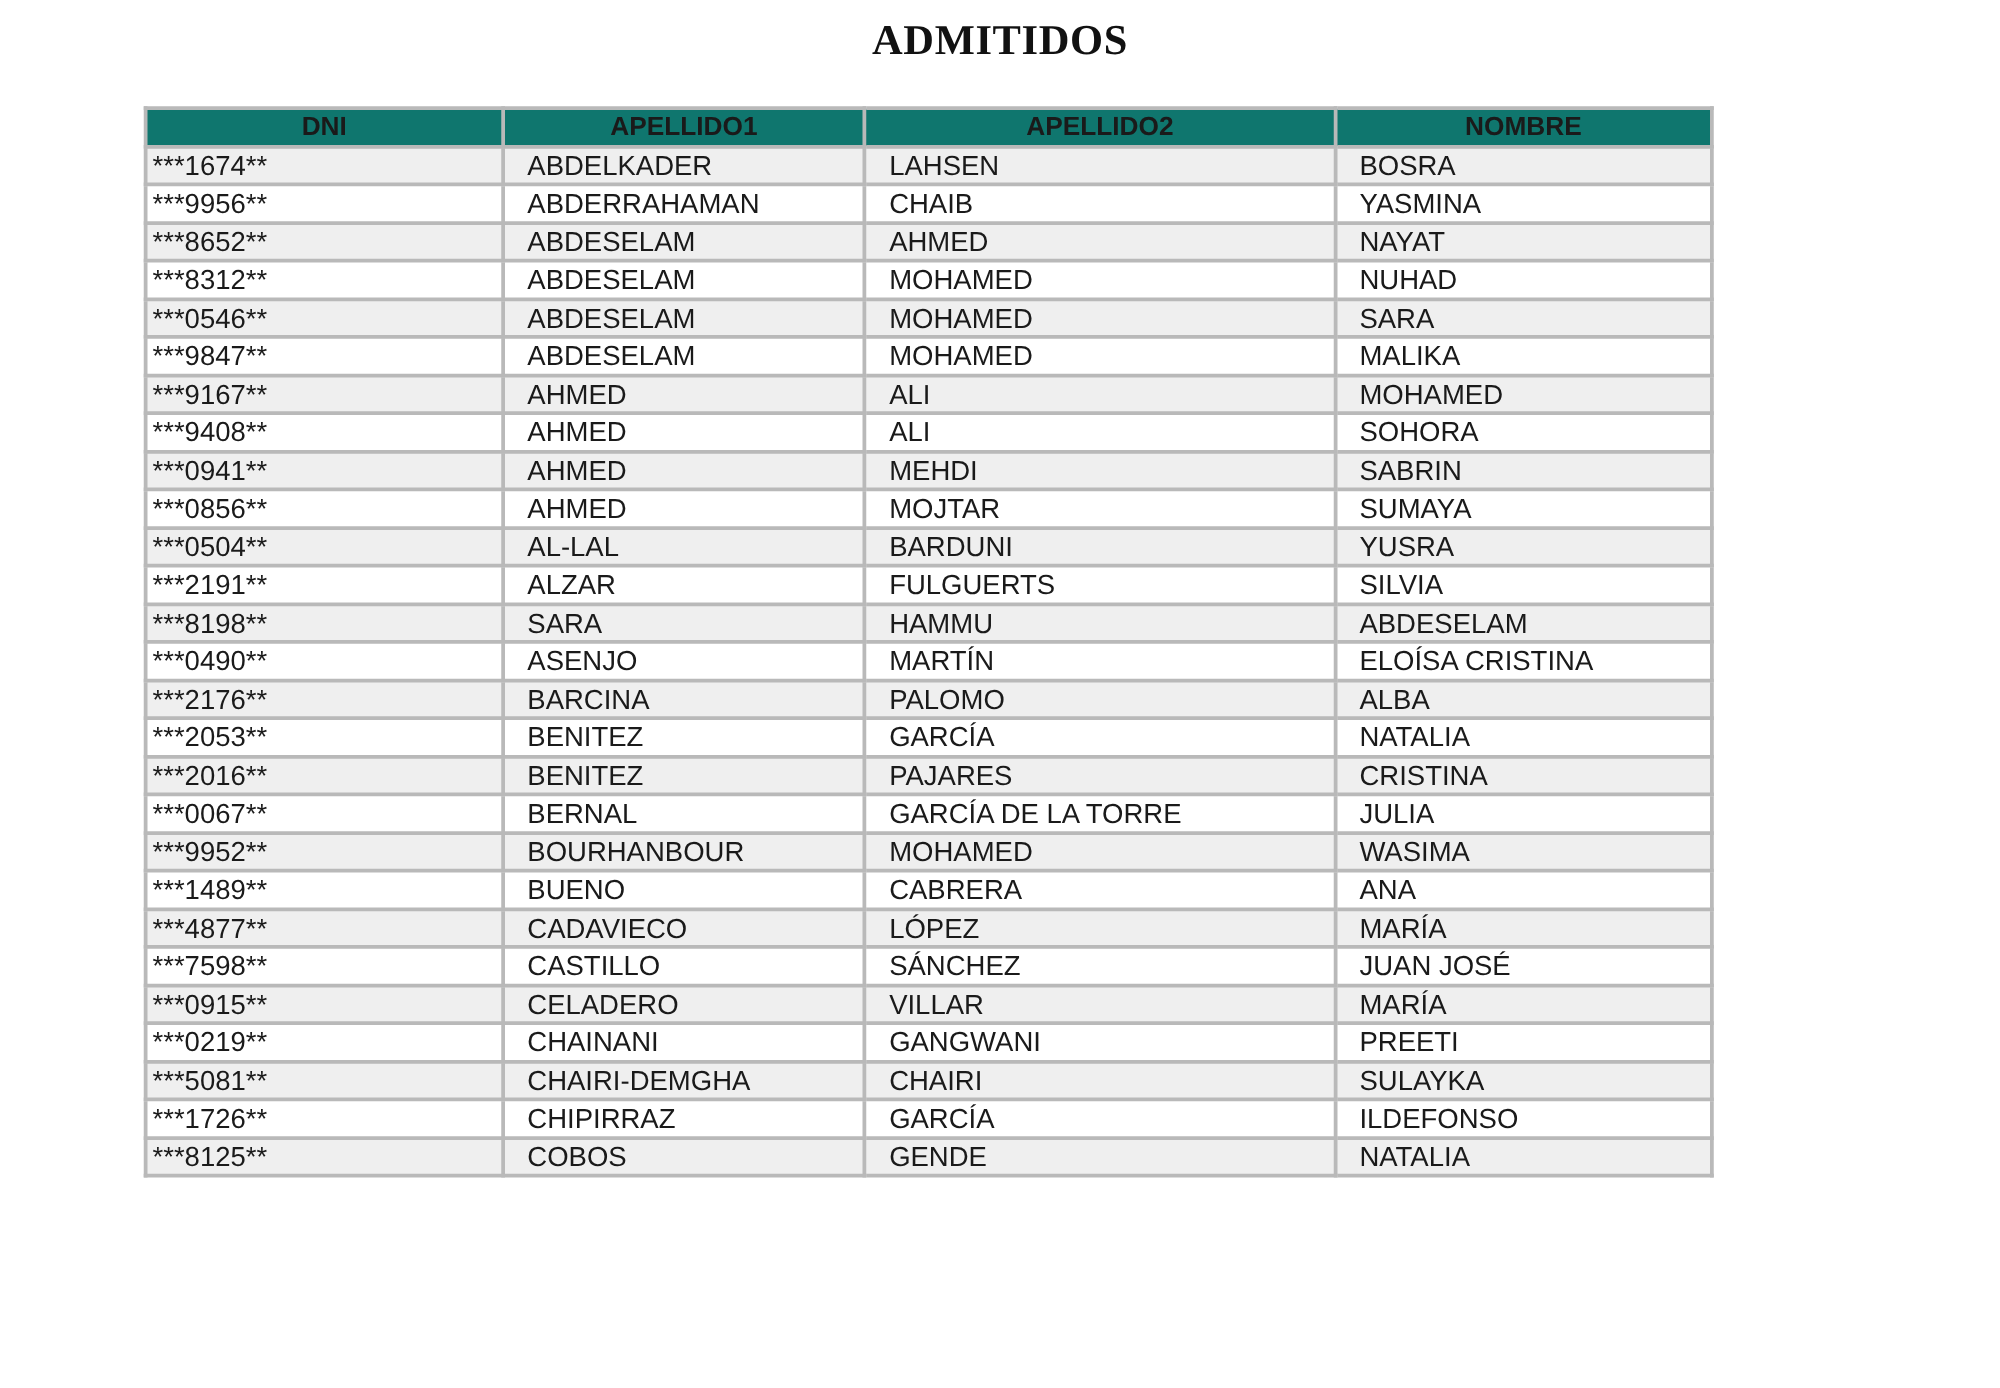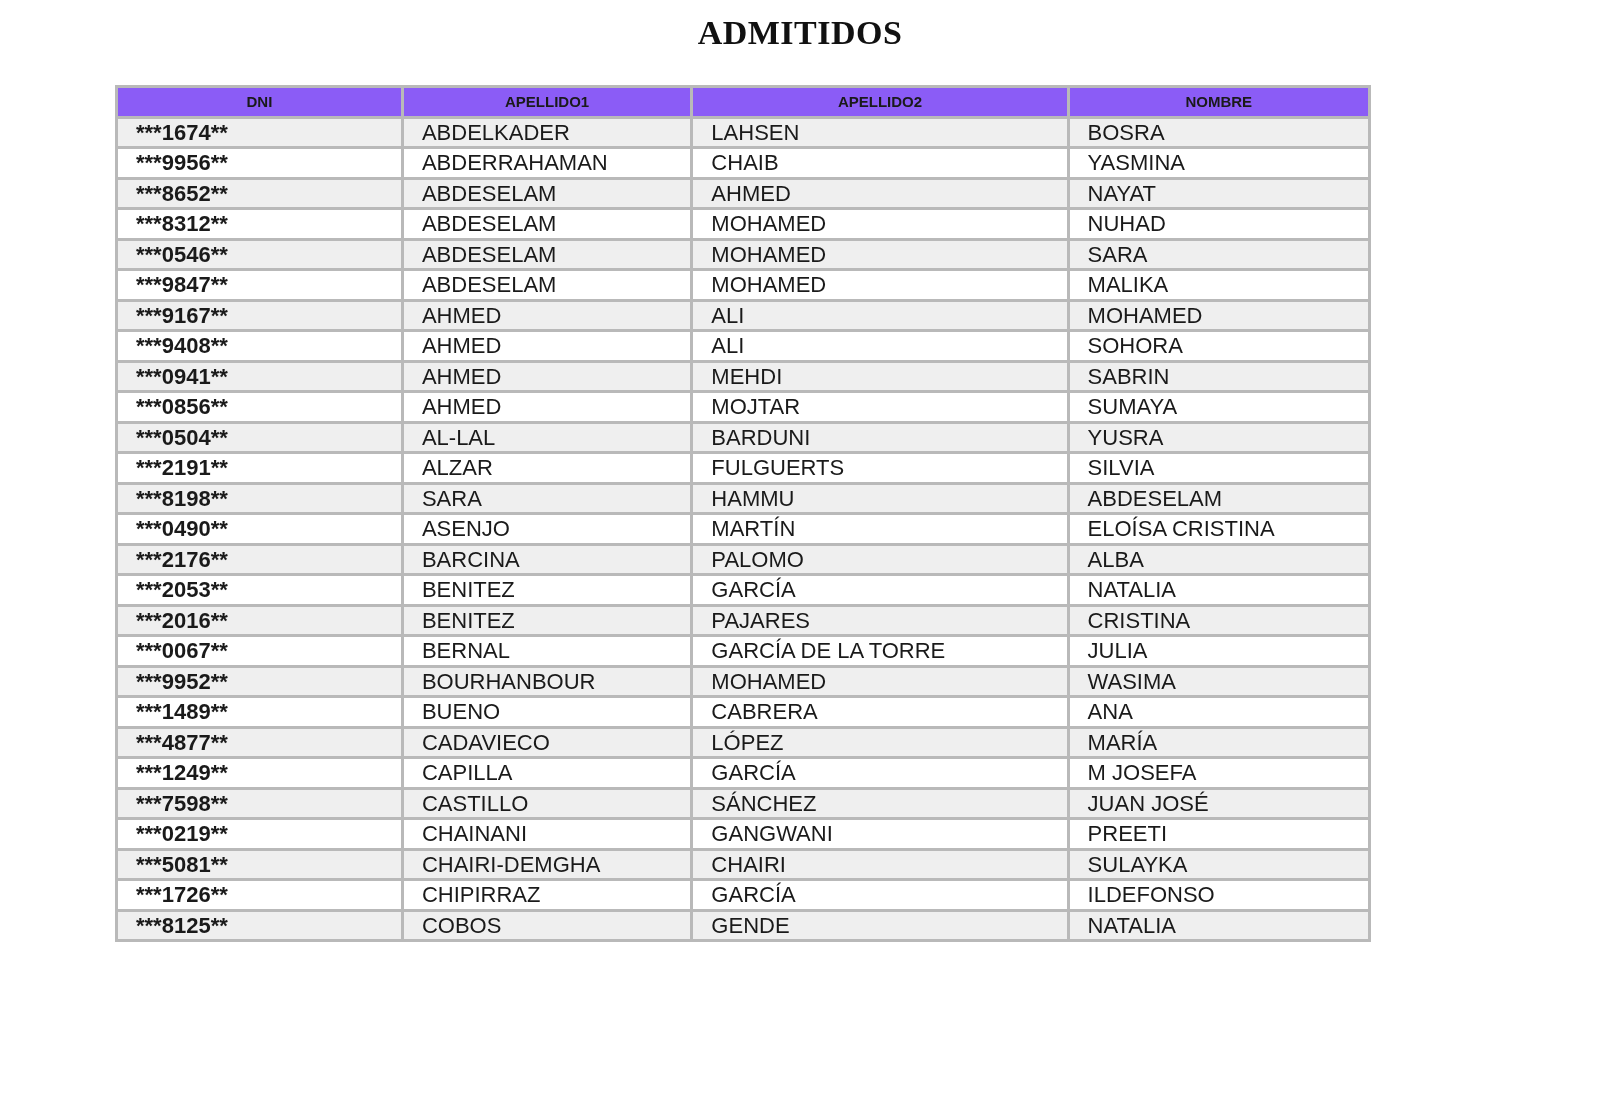--- a/index.html
+++ b/index.html
@@ -16,23 +16,23 @@
     font-family: "Liberation Sans", sans-serif; font-size: 22px; color: #1a1a1a;
   }
   table.list col.c1 { width: 287px; }
   table.list col.c2 { width: 290px; }
   table.list col.c3 { width: 377px; }
   table.list col.c4 { width: 302px; }
   table.list th, table.list td {
     border: 3px solid #b9b9b9; height: 27.5px; padding: 0; line-height: 27px;
     white-space: nowrap;
   }
-  table.list th { font-weight: bold; text-align: center; background: #8b5cf6; font-size: 15px; }
+  table.list th { font-weight: bold; text-align: center; background: #0f766e; font-size: 21px; }
   table.list td { padding-left: 18px; }
-  table.list td.dni { padding-left: 18px; font-weight: bold; }
+  table.list td.dni { padding-left: 4px; }
   table.list tbody tr:nth-child(odd) td { background: #efefef; }
   table.list tbody tr:nth-child(even) td { background: #ffffff; }
 </style>
 </head>
 <body>
 
 <div class="title">
   <span>ADMITIDOS</span>
 </div>
 
@@ -172,32 +172,32 @@
         <td>CABRERA</td>
         <td>ANA</td>
       </tr>
       <tr>
         <td class="dni">***4877**</td>
         <td>CADAVIECO</td>
         <td>LÓPEZ</td>
         <td>MARÍA</td>
       </tr>
       <tr>
-        <td class="dni">***1249**</td>
-        <td>CAPILLA</td>
-        <td>GARCÍA</td>
-        <td>M JOSEFA</td>
-      </tr>
-      <tr>
         <td class="dni">***7598**</td>
         <td>CASTILLO</td>
         <td>SÁNCHEZ</td>
         <td>JUAN JOSÉ</td>
       </tr>
       <tr>
+        <td class="dni">***0915**</td>
+        <td>CELADERO</td>
+        <td>VILLAR</td>
+        <td>MARÍA</td>
+      </tr>
+      <tr>
         <td class="dni">***0219**</td>
         <td>CHAINANI</td>
         <td>GANGWANI</td>
         <td>PREETI</td>
       </tr>
       <tr>
         <td class="dni">***5081**</td>
         <td>CHAIRI-DEMGHA</td>
         <td>CHAIRI</td>
         <td>SULAYKA</td>

